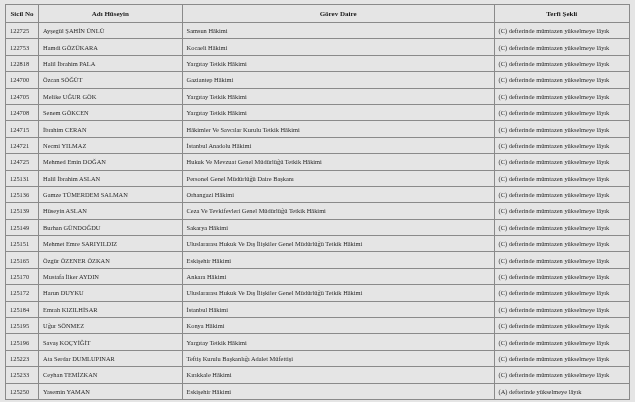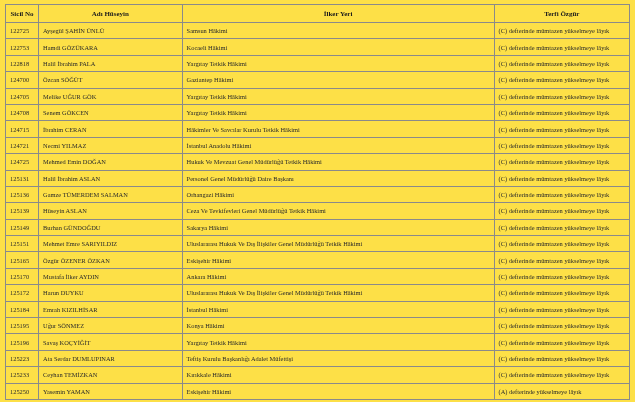--- a/index.html
+++ b/index.html
@@ -4,21 +4,21 @@
 <style>
   html, body {
     margin: 0;
     padding: 0;
     background: #ffffff;
   }
   .page {
     position: relative;
     width: 635px;
     height: 402px;
-    background: #fde047;
+    background: #e5e5e5;
     overflow: hidden;
     font-family: "Liberation Serif", "DejaVu Serif", serif;
   }
   table.doc-table {
     position: absolute;
     left: 5px;
     top: 4px;
     width: 625px;
     border-collapse: collapse;
     table-layout: fixed;
@@ -58,22 +58,22 @@
     <colgroup>
       <col class="col-sicil-no">
       <col class="col-adi-soyadi">
       <col class="col-gorev-yeri">
       <col class="col-terfi-sekli">
     </colgroup>
     <thead>
       <tr>
         <th>Sicil No</th>
         <th>Adı Hüseyin</th>
-        <th>İlker Yeri</th>
-        <th>Terfi Özgür</th>
+        <th>Görev Daire</th>
+        <th>Terfi Şekli</th>
       </tr>
     </thead>
     <tbody>
         <tr>
           <td class="col-sicil-no">122725</td>
           <td class="col-adi-soyadi">Ayşegül ŞAHİN ÜNLÜ</td>
           <td class="col-gorev-yeri">Samsun Hâkimi</td>
           <td class="col-terfi-sekli">(C) defterinde mümtazen yükselmeye lâyık</td>
         </tr>
         <tr>

